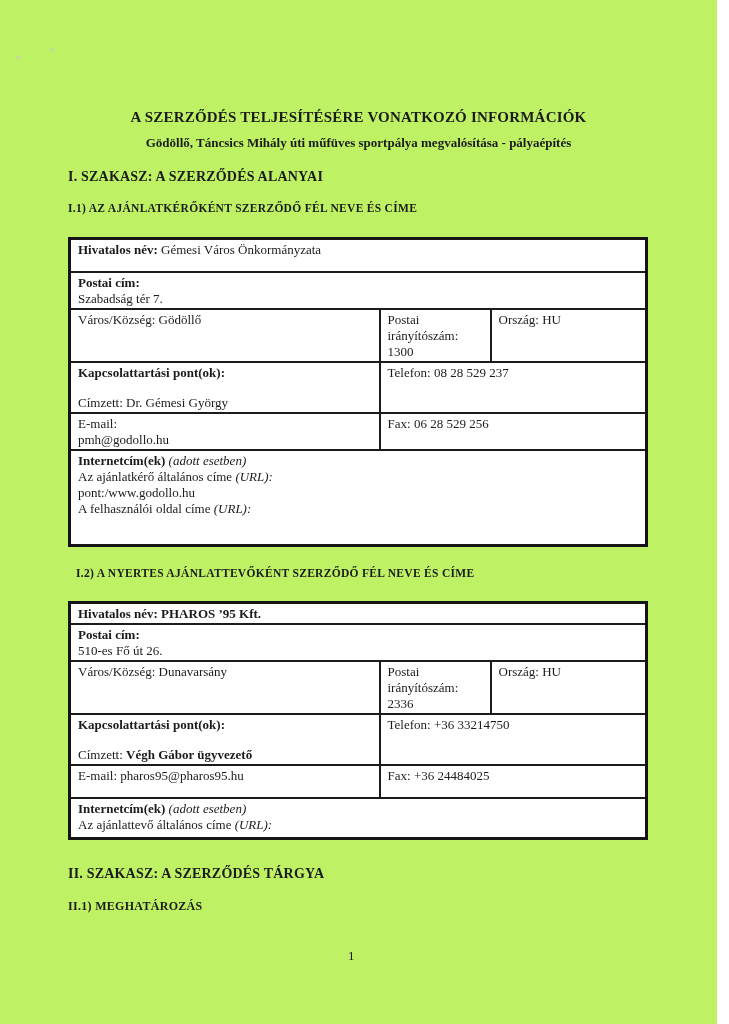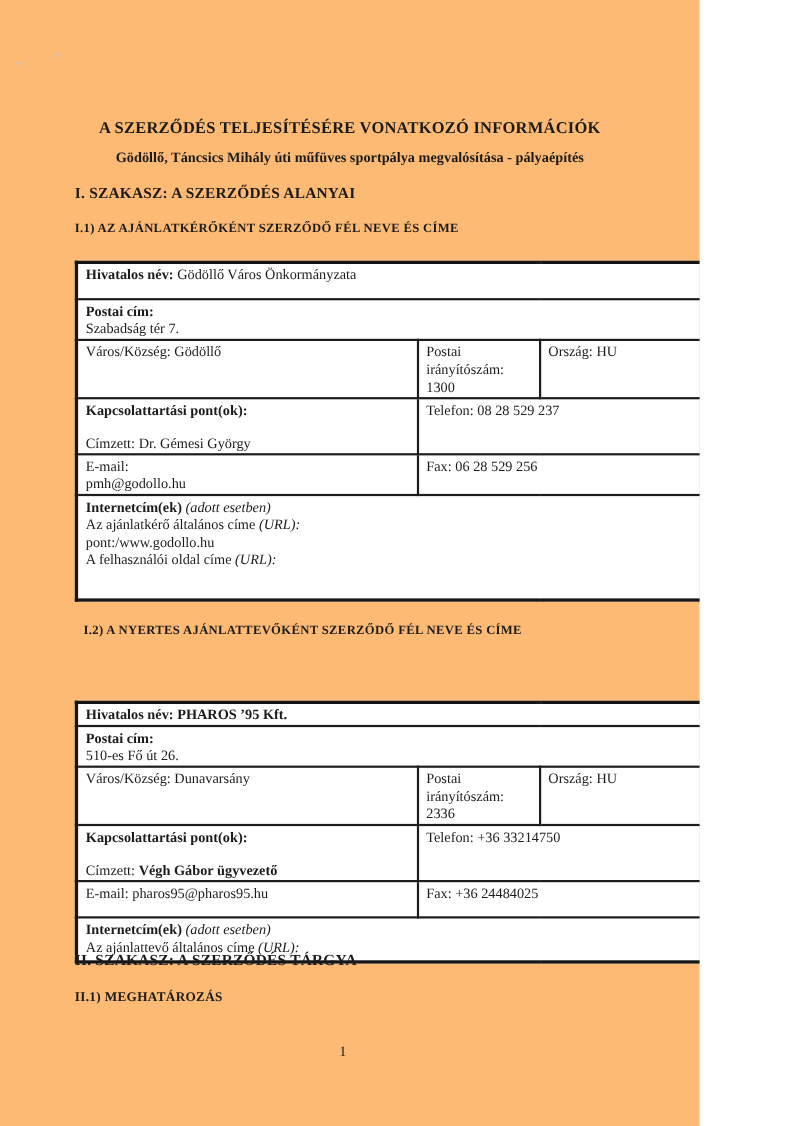--- a/index.html
+++ b/index.html
@@ -1,19 +1,19 @@
 <!DOCTYPE html>
 <html><head>
 <meta charset="utf-8">
 <style>
   html,body{margin:0;padding:0;background:#ffffff;}
   .page{
     position:relative;
-    width:636px;height:1024px;
-    background:#fdba74;
+    width:717px;height:1024px;
+    background:#bef264;
     color:#1b1b1b;
     font-family:"Liberation Serif","DejaVu Serif",serif;
     overflow:hidden;
   }
   .speck{position:absolute;background:#c8c8c8;border-radius:50%;opacity:.7;}
   .s1{left:16px;top:56px;width:4px;height:3px;}
   .s2{left:50px;top:48px;width:4px;height:4px;opacity:.5;}
 
   .doc-title{
     position:absolute;top:109px;left:0;width:100%;
@@ -39,21 +39,21 @@
 
   table.form-table{
     position:absolute;left:68px;
     width:577px;table-layout:fixed;
     border-collapse:collapse;
     background:#fff;
     font-size:13px;line-height:16px;color:#1b1b1b;
     border:3px solid #151515;
   }
   .t1{top:237px;}
-  .t2{top:601px;margin-top:36px;}
+  .t2{top:601px;}
   table.form-table td{
     border:2px solid #1c1c1c;
     vertical-align:top;
     padding:2px 7px 1px 7px;
     overflow:hidden;
   }
   .t1 .r1{height:33px;}
   .t1 .r2{height:34px;}
   .t1 .r3{height:51px;}
   .t1 .r4{height:50px;}
@@ -90,21 +90,21 @@
   <table class="form-table t1">
     <colgroup>
         <col style="width:310px">
         <col style="width:111px">
         <col style="width:156px">
       </colgroup>
     <tbody>
         <tr class="r1">
       <td colspan="3">
         <span class="b">Hivatalos név:</span>
-        <span>Gödöllő Város Önkormányzata</span>
+        <span>Gémesi Város Önkormányzata</span>
       </td>
     </tr>
     <tr class="r2">
       <td colspan="3">
         <div class="b">Postai cím:</div>
         <div>Szabadság tér 7.</div>
       </td>
     </tr>
     <tr class="r3">
       <td>

